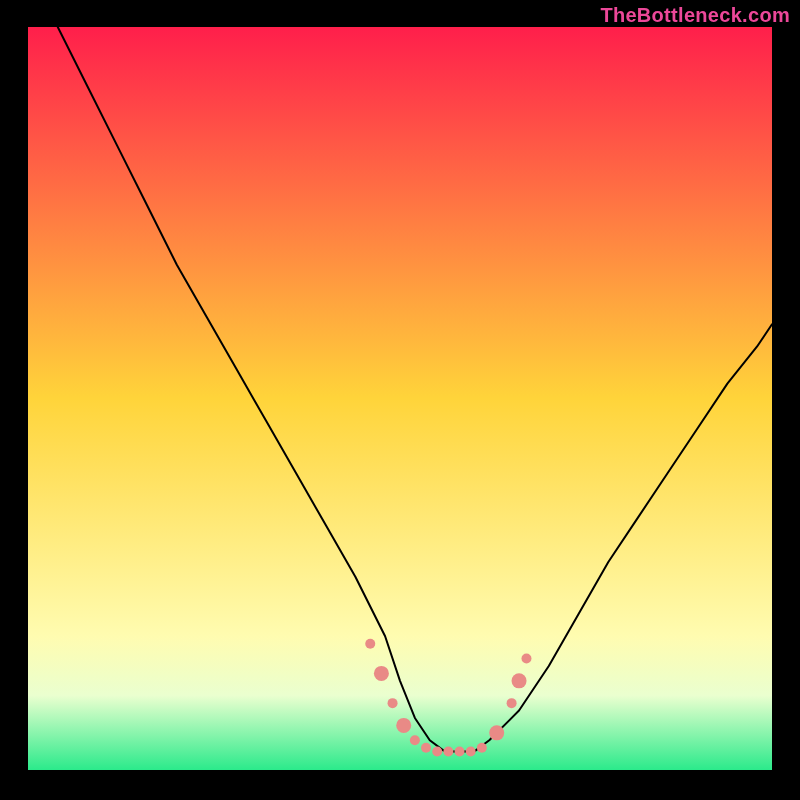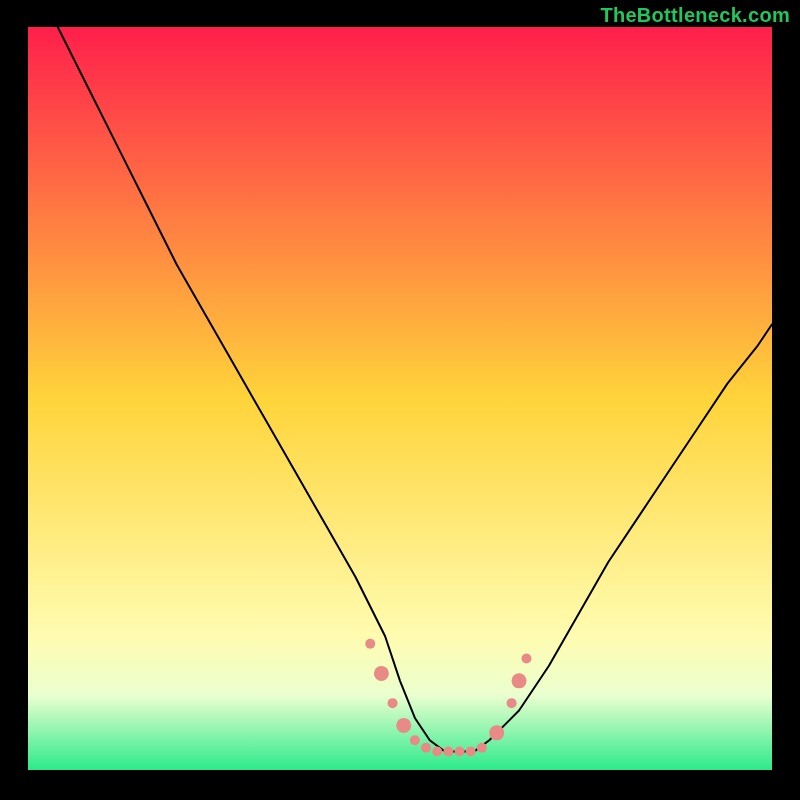--- a/index.html
+++ b/index.html
@@ -18,21 +18,21 @@
     background: #000;
   }
   .plot {
     position: absolute;
     box-sizing: border-box;
   }
   .watermark {
     position: absolute;
     top: 4px;
     right: 10px;
-    color: #22c55e;
+    color: #ec4899;
     font-size: 20px;
     font-weight: 600;
     letter-spacing: 0.3px;
   }
   svg { display: block; }
 </style>
 </head>
 <body>
 
 <div class="frame">

